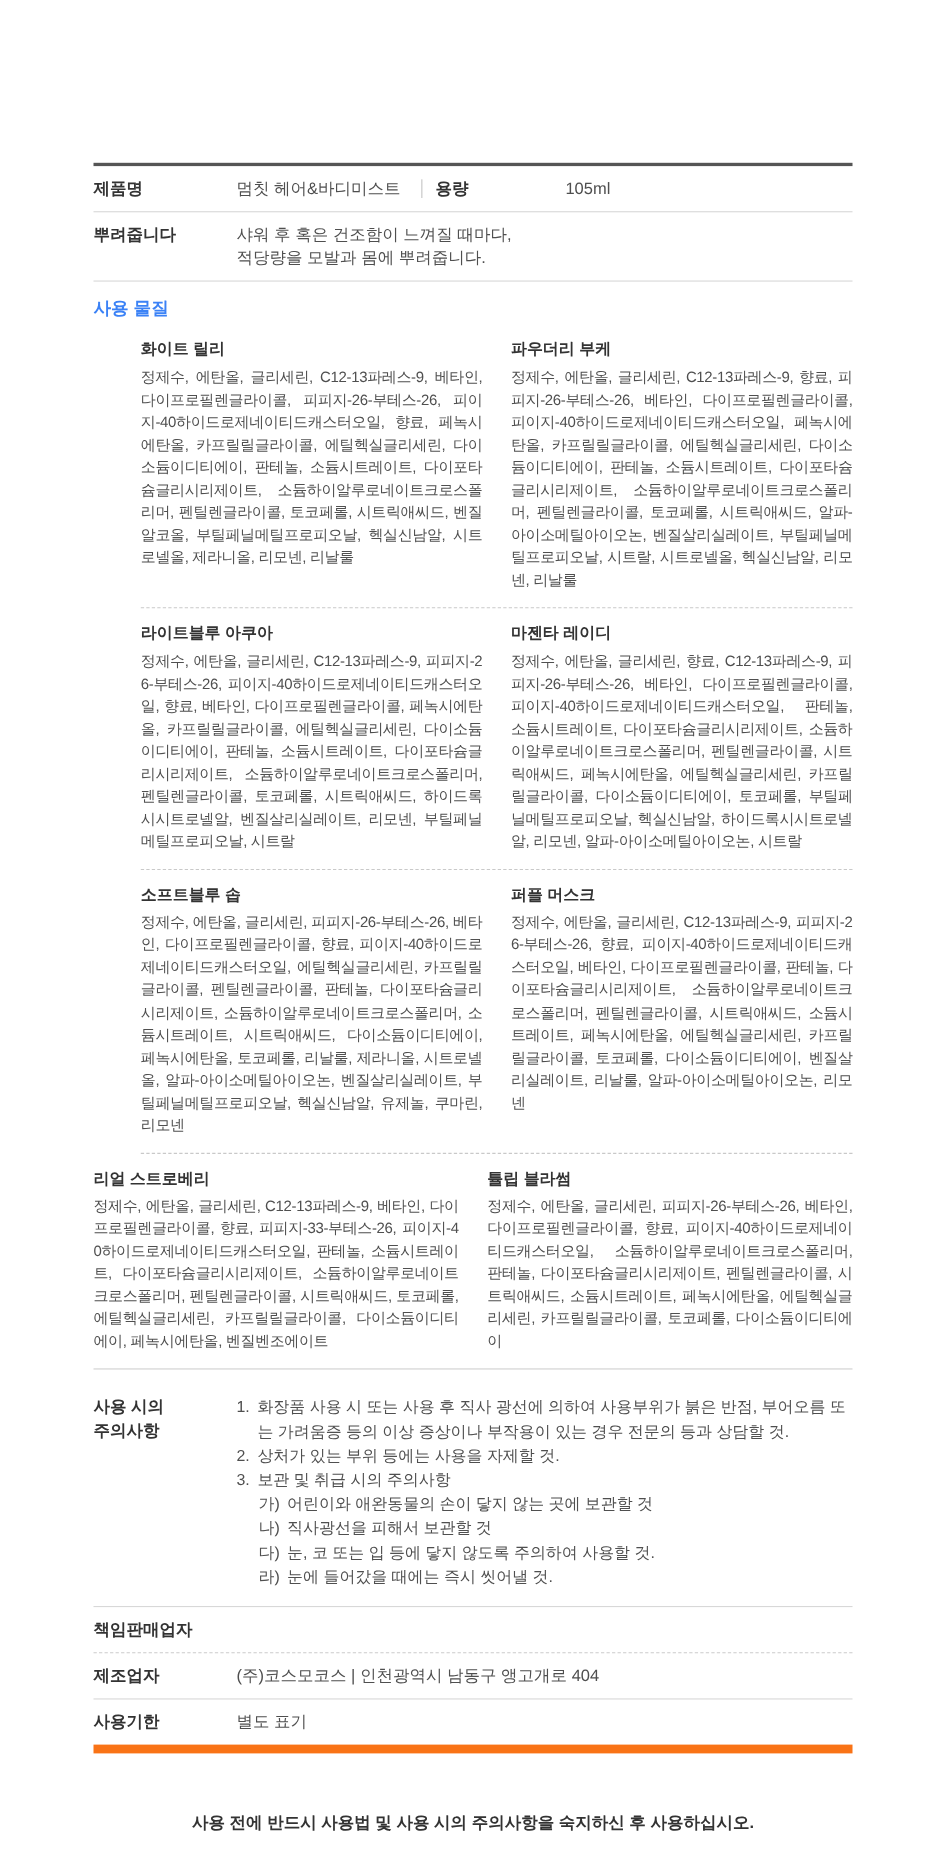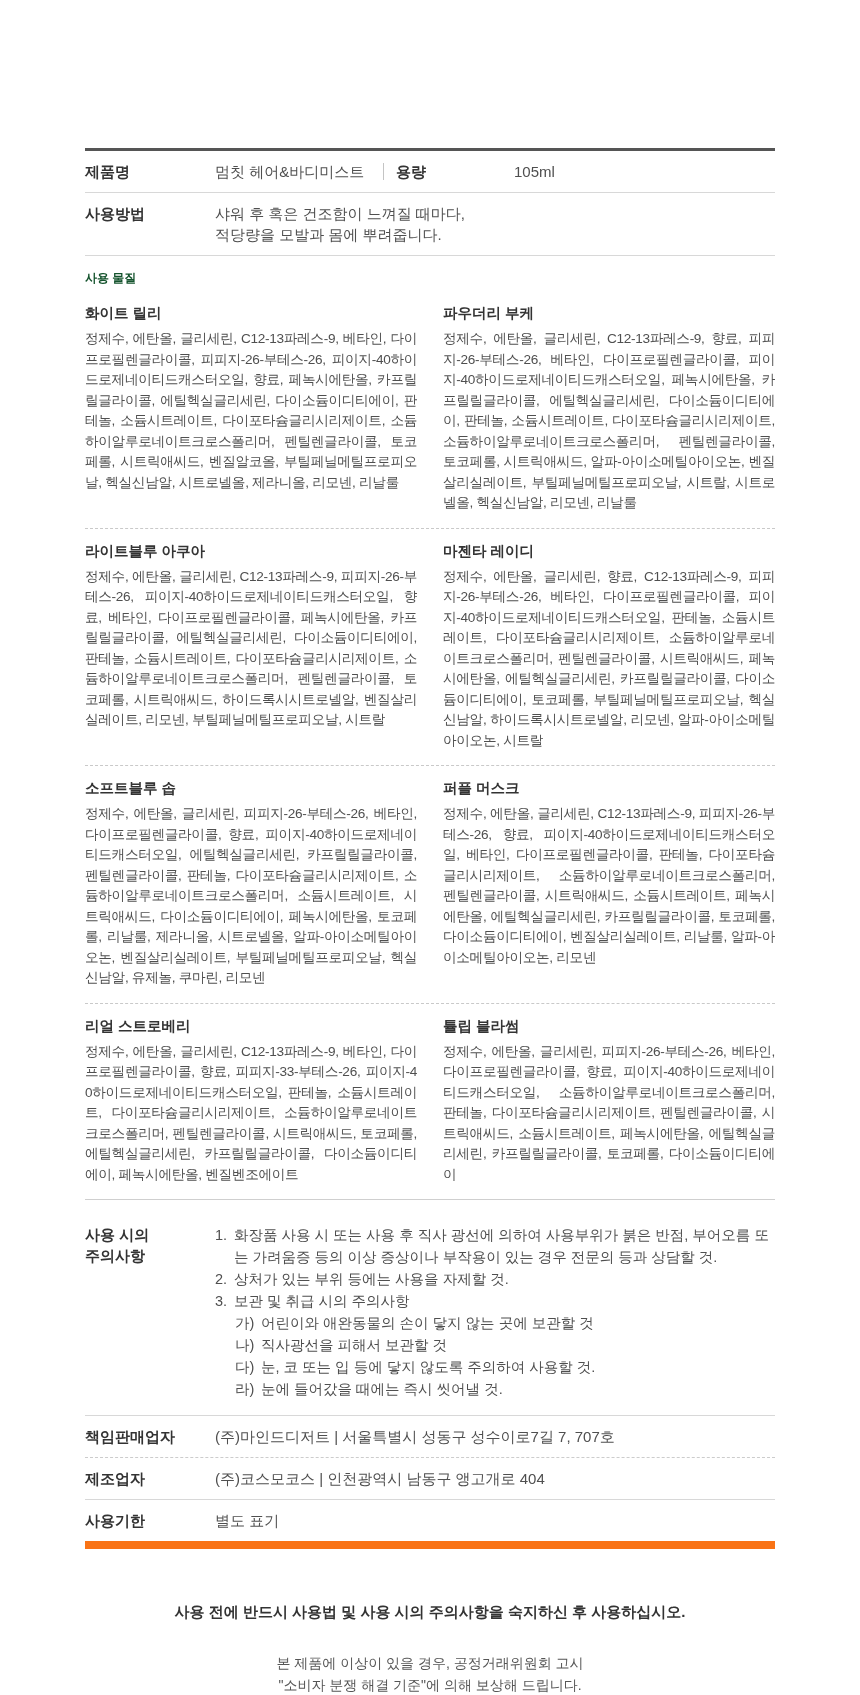--- a/index.html
+++ b/index.html
@@ -7,34 +7,34 @@
   body {
     width: 860px; height: 1695px; overflow: hidden;
     font-family: "Liberation Sans", "DejaVu Sans", sans-serif;
     color: #4a4a4a;
   }
   .page { width: 690px; margin-left: 85px; padding-top: 148px; }
   .spec-table { border-top: 3px solid #555555; }
 
   .row { display: flex; align-items: flex-start; padding: 10px 0; }
   .row.b-light  { border-bottom: 1px solid #d8d8d8; }
-  .row.b-dashed { border-bottom: 1px dashed #cccccc; }
+  .row.b-dashed { border-bottom: 1px dashed #cccccc; gap: 12px; }
   .row.b-strong { border-bottom: 8px solid #f97316; }
   .row.t-light  { border-top: 1px solid #cfcfcf; }
 
   .label { width: 130px; flex-shrink: 0; font-weight: bold; font-size: 15px; color: #333333; line-height: 21px; }
   .value { font-size: 15px; color: #4f4f4f; line-height: 21px; }
   .value-name { width: 168px; }
   .vdivider { width: 1px; height: 17px; background: #c4c4c4; margin: 2px 10px 0 0; flex-shrink: 0; }
   .label2 { width: 120px; padding-left: 2px; }
 
-  .section-heading { font-weight: bold; font-size: 12px; color: #14532d; padding: 14px 0 4px 0; }
+  .section-heading { font-weight: bold; font-size: 16px; color: #3b82f6; padding: 14px 0 4px 0; }
 
   .ing-pair { display: grid; grid-template-columns: 1fr 1fr; column-gap: 26px; padding: 13px 0 14px 0; }
-  .ing-pair.b-dashed { border-bottom: 1px dashed #c9c9c9; }
+  .ing-pair.b-dashed { border-bottom: 1px dashed #c9c9c9; margin-left: 43px; }
   .ing-title { font-weight: bold; font-size: 14.5px; color: #333333; margin-bottom: 6px; }
   .ing-text { font-size: 13.6px; color: #4f4f4f; line-height: 20.5px; text-align: justify; letter-spacing: -0.3px; word-break: break-all; }
 
   .prec-content { flex: 1; }
   .p-item, .p-sub { display: flex; font-size: 14.5px; line-height: 22px; color: #4f4f4f; }
   .p-num { flex-shrink: 0; width: 19px; }
   .p-sub { padding-left: 20px; }
   .p-sub .p-num { width: 26px; }
   .p-text { flex: 1; }
 
@@ -51,21 +51,21 @@
 
     <div class="row b-light">
       <div class="label">제품명</div>
       <div class="value value-name">멈칫 헤어&amp;바디미스트</div>
       <div class="vdivider"></div>
       <div class="label label2">용량</div>
       <div class="value">105ml</div>
     </div>
 
     <div class="row b-light">
-      <div class="label">사용방법</div>
+      <div class="label">뿌려줍니다</div>
       <div class="value">
         <div>샤워 후 혹은 건조함이 느껴질 때마다,</div>
         <div>적당량을 모발과 몸에 뿌려줍니다.</div>
       </div>
     </div>
 
     <div class="section-heading">사용 물질</div>
 
     <div class="ing-pair b-dashed">
       <div class="ing-block">
@@ -143,21 +143,20 @@
         </div>
         <div class="p-sub">
           <span class="p-num">라)</span>
           <span class="p-text">눈에 들어갔을 때에는 즉시 씻어낼 것.</span>
         </div>
       </div>
     </div>
 
     <div class="row b-dashed">
       <div class="label">책임판매업자</div>
-      <div class="value">(주)마인드디저트 | 서울특별시 성동구 성수이로7길 7, 707호</div>
     </div>
 
     <div class="row b-light">
       <div class="label">제조업자</div>
       <div class="value">(주)코스모코스 | 인천광역시 남동구 앵고개로 404</div>
     </div>
 
     <div class="row b-strong">
       <div class="label">사용기한</div>
       <div class="value">별도 표기</div>

